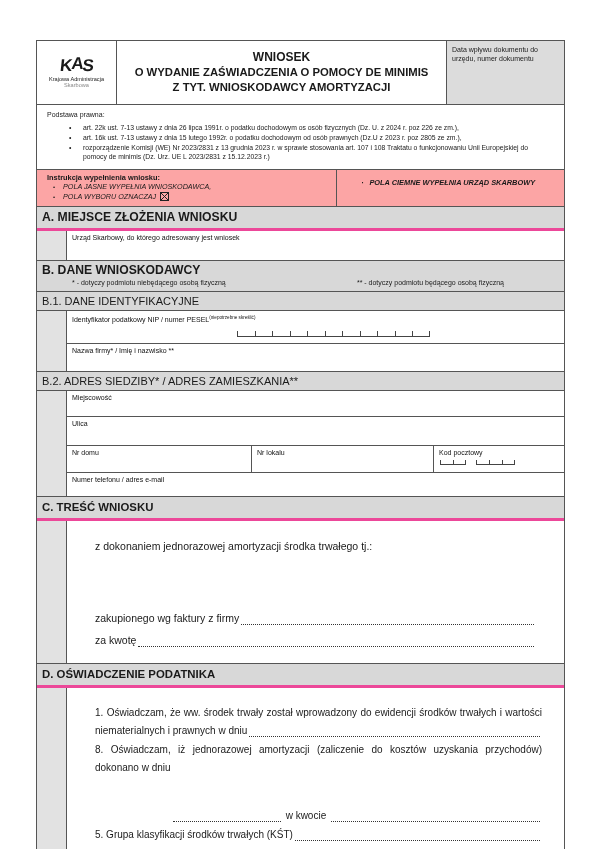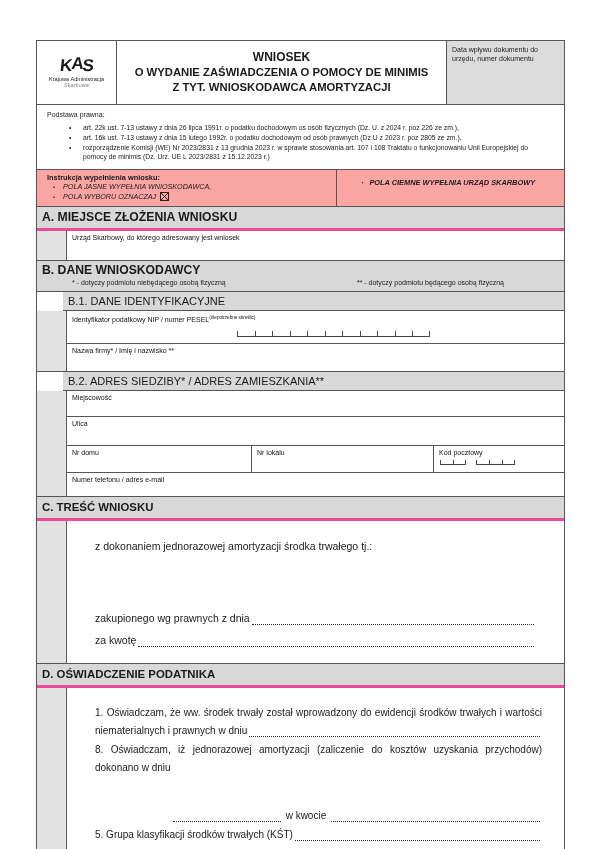--- a/index.html
+++ b/index.html
@@ -36,21 +36,21 @@
   .instr-item::before { content:"•"; font-style:normal; flex:0 0 10px; font-size:6px; }
   .checkbox { display:inline-block; width:9px; height:9px; border:1px solid #222; margin-left:4px; background:
       linear-gradient(45deg, transparent 44%, #222 44%, #222 56%, transparent 56%),
       linear-gradient(-45deg, transparent 44%, #222 44%, #222 56%, transparent 56%); }
   .instr-right { flex:1; padding:8px 0 3px 24px; }
   .instr-note { font-weight:bold; font-style:italic; font-size:7.4px; line-height:9px; display:flex; }
   .instr-note::before { content:"·"; font-style:normal; flex:0 0 8px; font-weight:bold; }
 
   
   .sec-head { background:#d8d8d8; border-bottom:3px solid #ec4899; font-weight:bold; font-size:12.2px; padding:3px 4px 3px 5px; line-height:15px; }
-  .sec-head-sub { background:#d8d8d8; border-bottom:1px solid #555; font-weight:normal; font-size:11px; padding:2px 4px 2px 5px; line-height:14px;margin-left:26px; }
+  .sec-head-sub { background:#d8d8d8; border-bottom:1px solid #555; font-weight:normal; font-size:11px; padding:2px 4px 2px 5px; line-height:14px; }
   .sec-b-head { background:#d8d8d8; border-bottom:1px solid #555; padding:2px 0 2px 5px; }
   .sec-b-title { font-weight:bold; font-size:12.2px; line-height:15px; }
   .sec-b-notes { display:flex; font-size:7px; line-height:10px; padding:0 60px 1px 30px; justify-content:space-between; }
 
   
   .body-flex { display:flex; border-bottom:1px solid #555; }
   .side-strip { flex:0 0 30px; background:#e2e2e2; border-right:1px solid #555; }
   .fields { flex:1; display:flex; flex-direction:column; }
   .frow { border-bottom:1px solid #555; position:relative; }
   .frow:last-child { border-bottom:none; }
@@ -94,21 +94,21 @@
 
     <div class="header-row">
       <div class="logo-cell">
         <div class="logo-kas"><span data-bind="header.logo_k">K</span><span class="a-up" data-bind="header.logo_a">A</span><span data-bind="header.logo_s">S</span></div>
         <div class="logo-sub1" data-bind="header.logo_sub1">Krajowa Administracja</div>
         <div class="logo-sub2" data-bind="header.logo_sub2">Skarbowa</div>
       </div>
       <div class="title-cell">
         <div class="title-l1" data-bind="header.title_line1">WNIOSEK</div>
         <div class="title-l2" data-bind="header.title_line2">O WYDANIE ZAŚWIADCZENIA O POMOCY DE MINIMIS</div>
-        <div class="title-l2" data-bind="header.title_line3">Z TYT. WNIOSKODAWCA AMORTYZACJI</div>
+        <div class="title-l2" data-bind="header.title_line3">Z TYT. WNIOSKODAWCY AMORTYZACJI</div>
       </div>
       <div class="stamp-cell" data-bind="header.stamp_label">Data wpływu dokumentu do urzędu, numer dokumentu</div>
     </div>
 
     <div class="legal-box">
       <div class="legal-label" data-bind="legal.label">Podstawa prawna:</div>
       <div class="legal-list">
         <div class="legal-item">
             <span data-bind="legal.items.0">art. 22k ust. 7-13 ustawy z dnia 26 lipca 1991r. o podatku dochodowym os osób fizycznych (Dz. U. z 2024 r. poz 226 ze zm.),</span>
           </div>
@@ -221,21 +221,21 @@
       </div>
     </div>
 
     <div class="sec-head" style="font-size:11.4px;" data-bind="section_c.title">C. TREŚĆ WNIOSKU</div>
     <div class="body-flex">
       <div class="side-strip"></div>
       <div class="c-content">
         <div class="c-line2" data-bind="section_c.body_line2">z dokonaniem jednorazowej amortyzacji środka trwałego tj.:</div>
         <div class="c-gap"></div>
         <div class="fill-line">
-          <span data-bind="section_c.invoice_label">zakupionego wg prawnych z dnia</span>
+          <span data-bind="section_c.invoice_label">zakupionego wg faktury z firmy</span>
           <span class="leader"></span>
         </div>
         <div class="fill-line">
           <span data-bind="section_c.amount_label">za kwotę</span>
           <span class="leader"></span>
         </div>
       </div>
     </div>
 
     <div class="sec-head" style="font-size:11.4px;" data-bind="section_d.title">D. OŚWIADCZENIE PODATNIKA</div>

